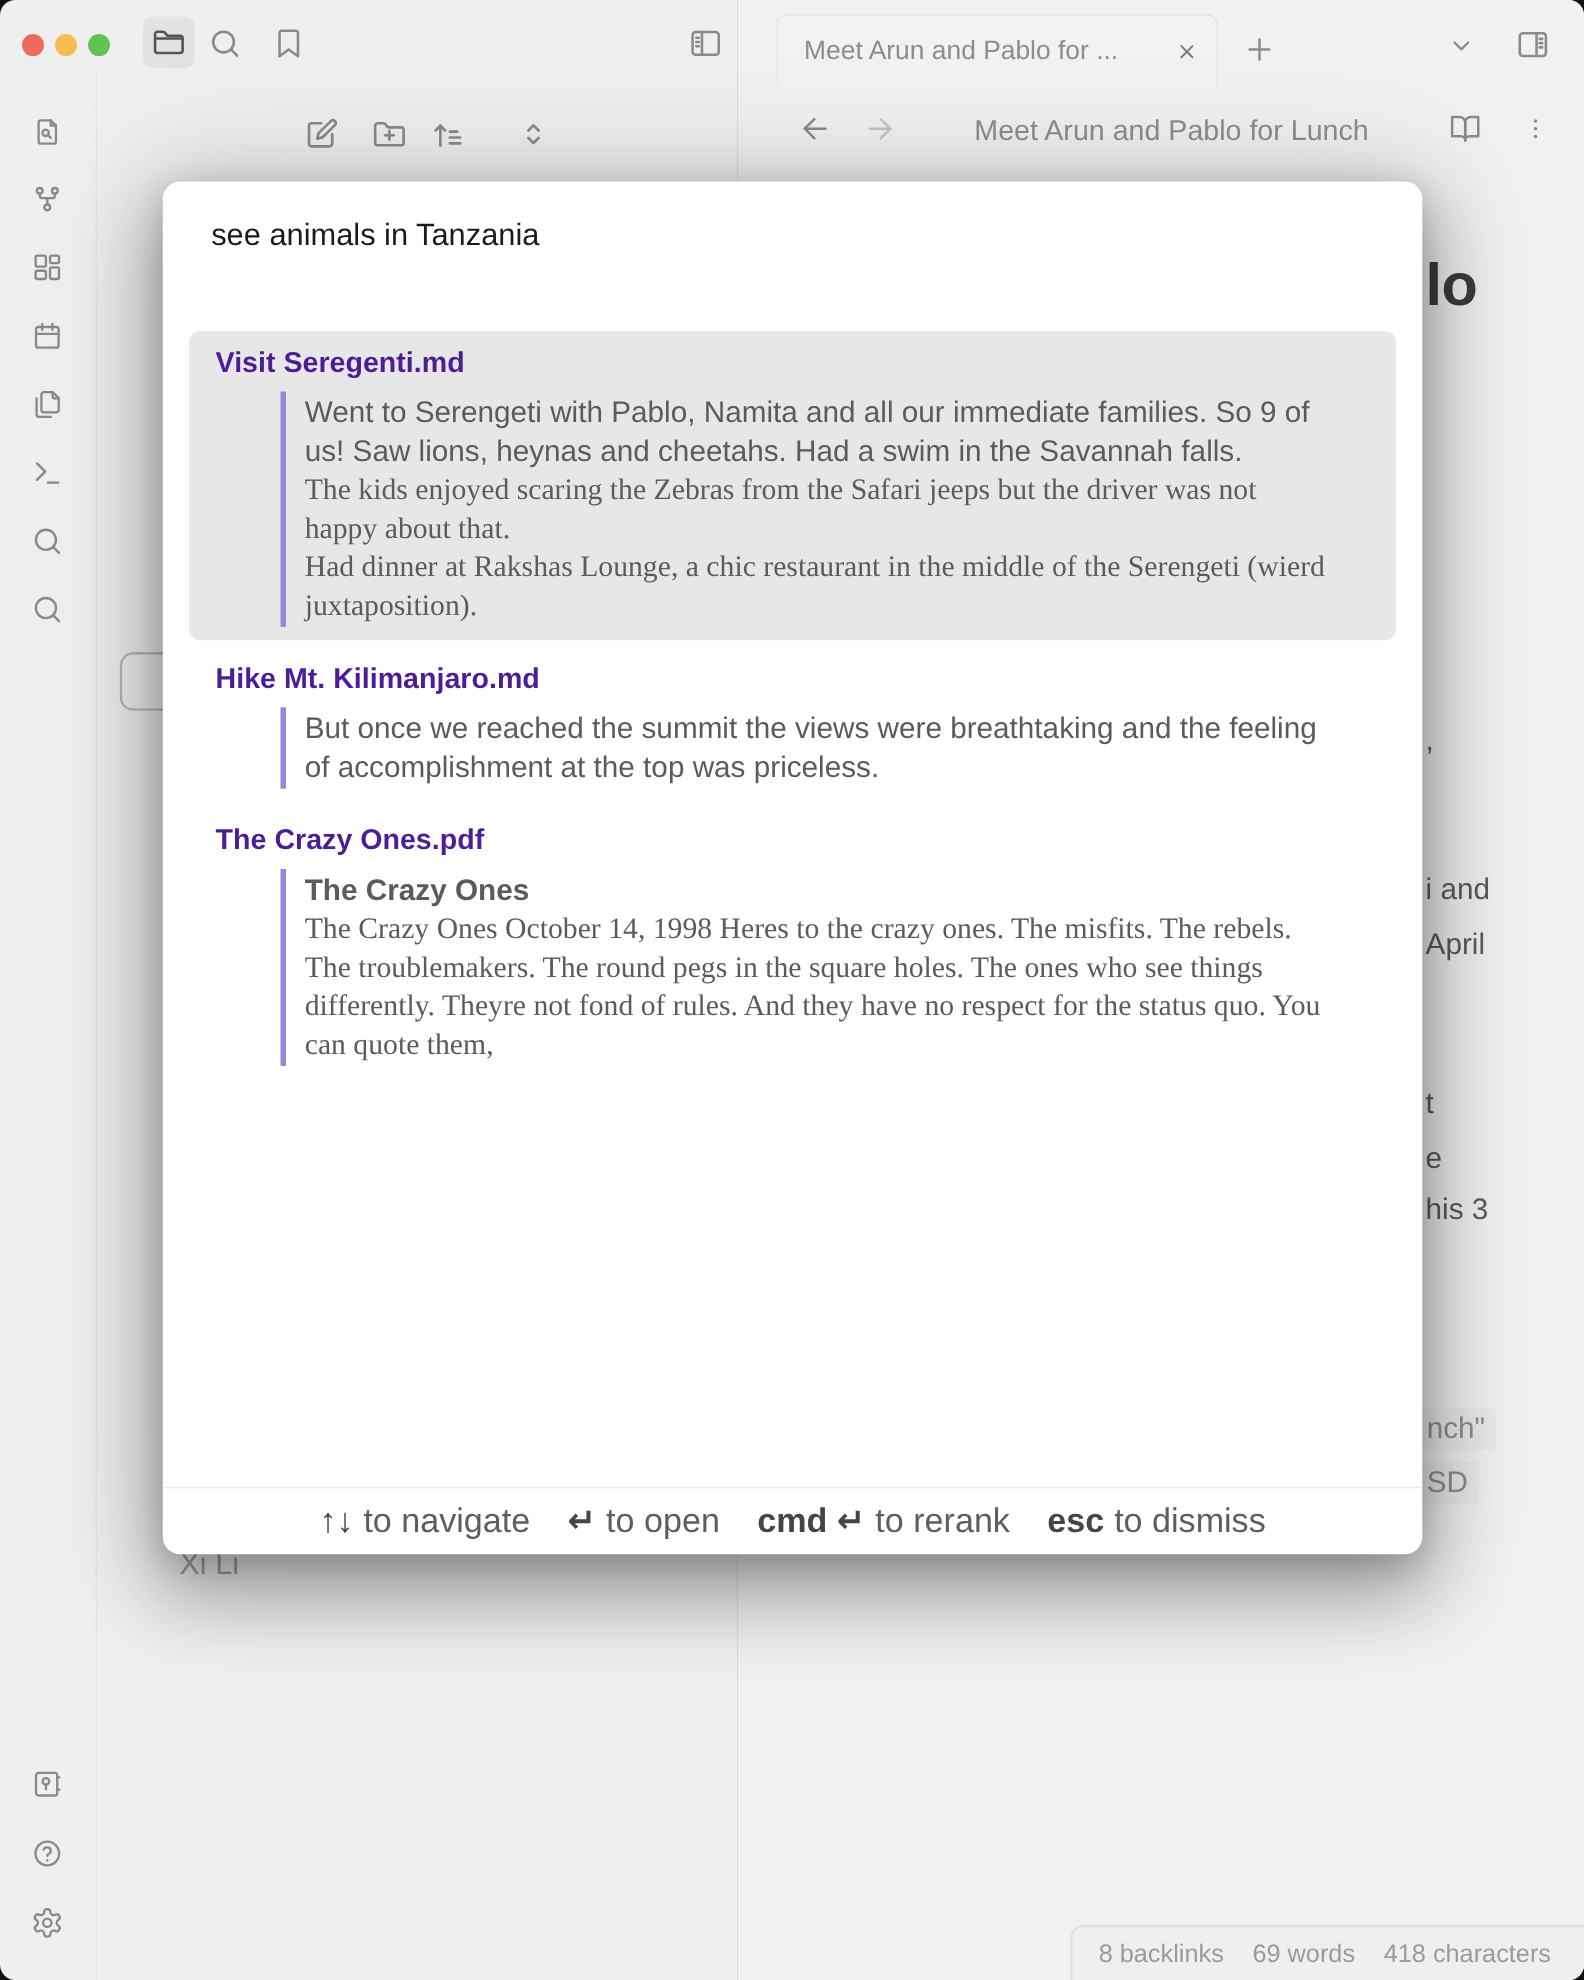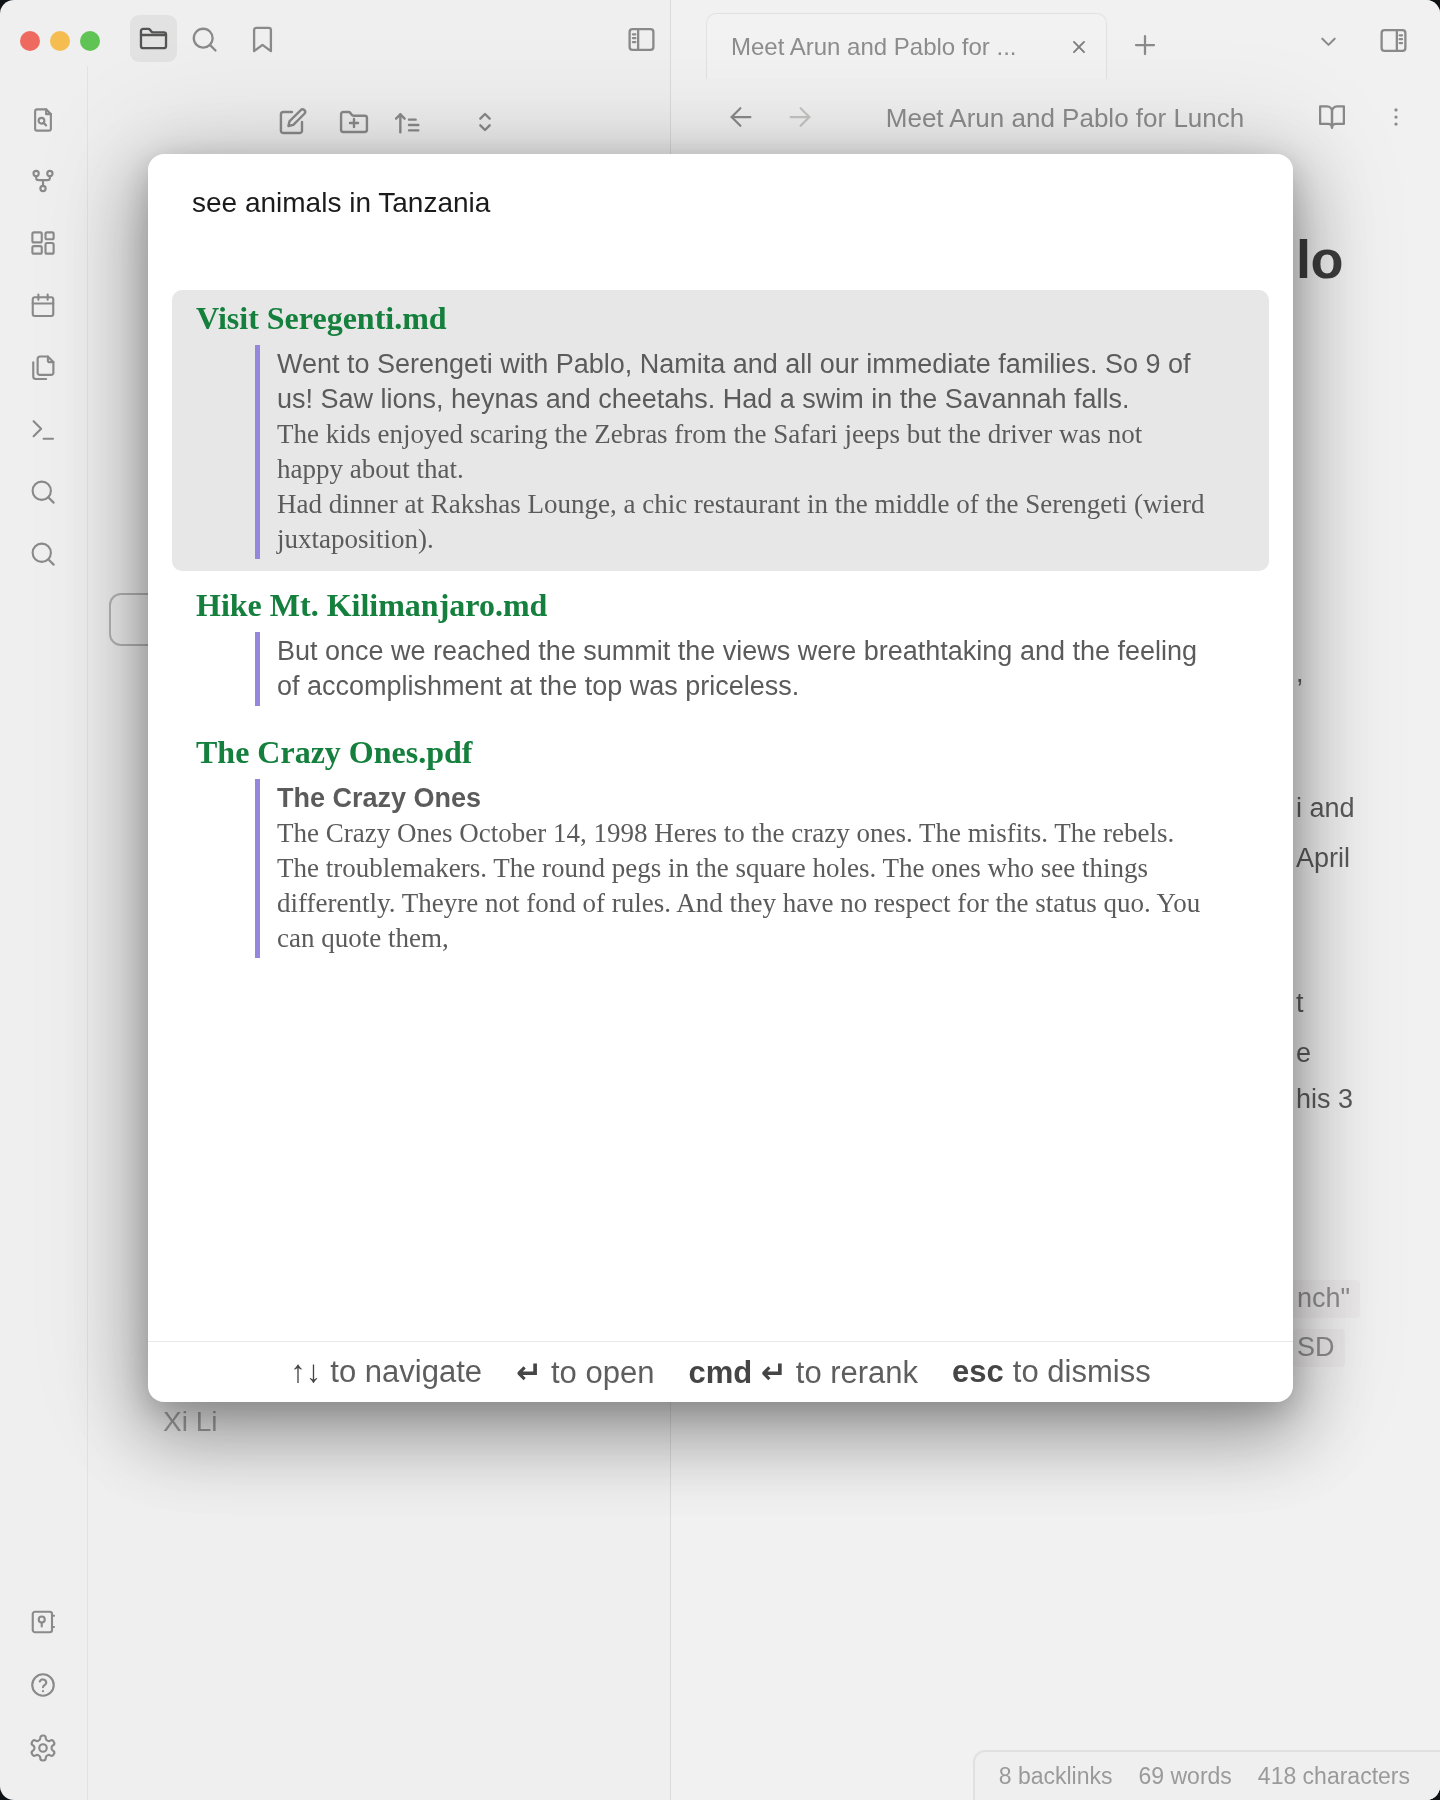--- a/index.html
+++ b/index.html
@@ -31,31 +31,31 @@
   .ribbon-item{left:28px;width:30px;height:30px;}
 
   
   .h1-frag{left:1296px;top:228px;font-size:54px;font-weight:700;color:#3d3d3d;letter-spacing:-.5px;}
   .frag{left:1296px;font-size:27px;color:#5b5b5b;white-space:nowrap;}
   .frag-mark{left:1291px;font-size:27px;color:#8f8f8f;background:#eceaea;border-radius:4px;padding:3px 10px 4px 6px;white-space:nowrap;}
   .file-item{left:163px;top:1406px;font-size:28px;color:#9e9e9e;z-index:5;}
   .ghost-rect{left:109px;top:593px;width:52px;height:53px;border:2.5px solid #b6b5b5;border-radius:12px;box-sizing:border-box;z-index:4;}
 
   
-  .modal{left:148px;top:154px;width:1145px;height:1248px;background:#ffffff;border-radius:16px;z-index:40;
+  .modal{left:148px;top:165px;width:1145px;height:1248px;background:#ffffff;border-radius:16px;z-index:40;
          box-shadow:0 30px 70px 8px rgba(0,0,0,.30),0 8px 28px rgba(0,0,0,.16),0 0 110px 20px rgba(0,0,0,.10);}
   .modal-clip{position:absolute;left:0;right:0;top:0;bottom:60px;overflow:hidden;border-radius:16px 16px 0 0;}
   .prompt{padding:32px 44px 0;}
   .prompt-input{width:100%;border:none;outline:none;background:transparent;font-family:inherit;font-size:28px;line-height:34px;color:#1b1b1b;padding:0;}
   .results{padding:0 24px;}
   .result{border-radius:10px;padding:14px 24px 12px;}
   .result.selected{background:#e8e7e7;}
   .result-first{margin-top:70px;}
   .result + .result{margin-top:6px;}
-  .result-title{font-size:32px;font-weight:700;color:#15803d;line-height:28px;font-family:Liberation Serif, serif;}
+  .result-title{font-size:26px;font-weight:700;color:#4c1d95;line-height:28px;}
   .quote{margin:13px 40px 0 59px;border-left:5px solid #9586de;padding:2px 0 2px 17px;}
   .quote p{margin:0;font-size:27px;line-height:35px;color:#5b5b5b;}
   .quote p + p{font-family:Liberation Serif, serif;}
   .subhead{font-size:27px;line-height:35px;font-weight:700;color:#3c3c3c;margin:0 0 28px 0;}
   .modal-footer{position:absolute;left:0;right:0;bottom:0;height:60px;border-top:1px solid #e9e8e8;display:flex;align-items:center;justify-content:center;gap:34px;}
   .hint{font-size:31px;color:#5e5e5e;white-space:nowrap;}
   .hint .key{font-weight:700;color:#454545;margin-right:9px;}
 
   
   .status{right:-2px;bottom:-2px;height:52px;background:#f0efef;border:2px solid #e1e0e0;border-radius:12px 0 0 0;

